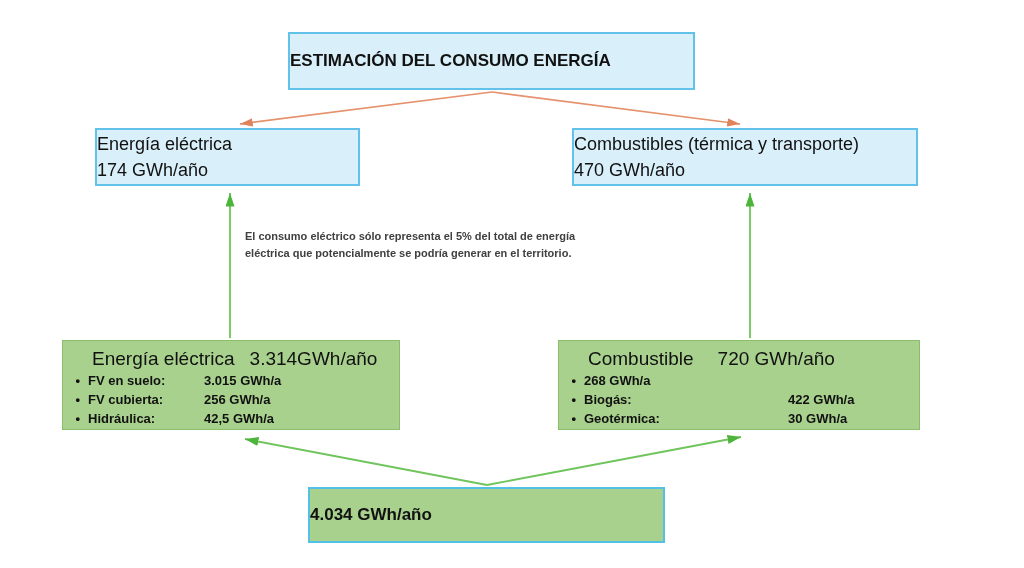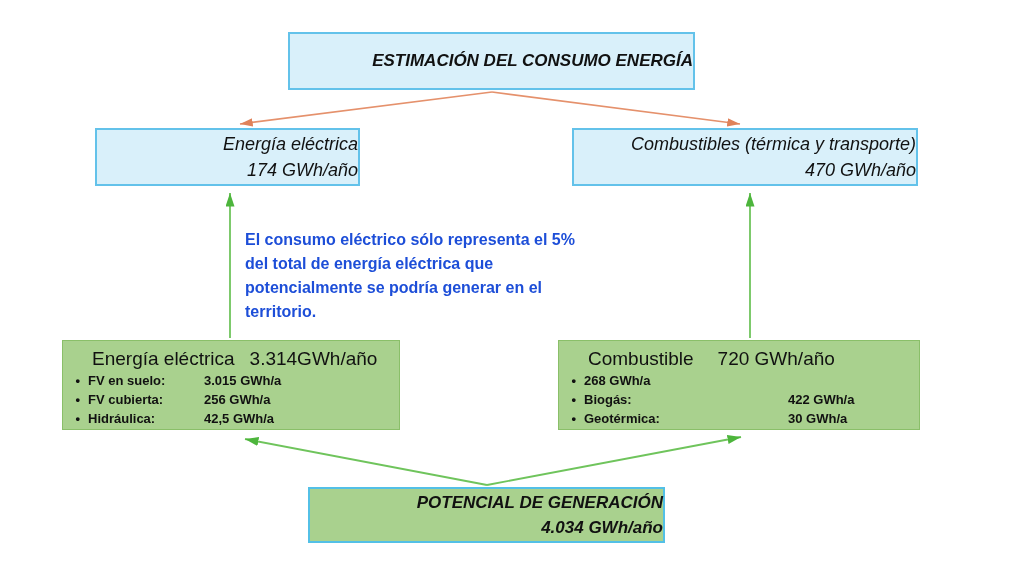--- a/index.html
+++ b/index.html
@@ -2,35 +2,34 @@
 <html><head>
 <meta charset="utf-8">
 <style>
   html,body { margin:0; padding:0; background:#ffffff; }
   .canvas {
     position:relative; width:1024px; height:568px; background:#ffffff;
     font-family:"Liberation Sans", sans-serif; color:#111; overflow:hidden;
   }
   .box {
     position:absolute; box-sizing:border-box;
-    display:flex; flex-direction:column; align-items:flex-end; justify-content:center;
+    display:flex; flex-direction:column; align-items:flex-start; justify-content:center;
     text-align:center;
-    font-style:italic;
   }
   .blue-box   { background:#d9f0fa; border:2px solid #63c2ea; }
   .green-box  { background:#a9d18e; border:1px solid #8abf69; }
   .cyan-green { background:#a9d18e; border:2px solid #53c0e6; }
 
   .top-box    { left:288px; top:32px;  width:407px; height:58px; font-size:17px; font-weight:bold; line-height:1.5; }
   .elec-box   { left:95px;  top:128px; width:265px; height:58px; font-size:18px; line-height:1.45; }
   .fuel-box   { left:572px; top:128px; width:346px; height:58px; font-size:18px; line-height:1.45; }
   .gen-box    { left:308px; top:487px; width:357px; height:56px; font-size:17px; font-weight:bold; line-height:1.5; }
 
   .note {
-    position:absolute; color:#1d4ed8; font-weight:bold; font-size:16px; line-height:1.5;
+    position:absolute; color:#404040; font-weight:bold; font-size:11px; line-height:1.5;
     text-align:left;
   }
   .note-left  { left:245px; top:228px; width:338px; }
   .note-right { left:770px; top:234px; width:236px; }
 
   .pot-box { position:absolute; box-sizing:border-box; text-align:left; padding-top:5px; }
   .pot-left  { left:62px;  top:340px; width:338px; height:90px; }
   .pot-right { left:558px; top:340px; width:362px; height:90px; }
   .pot-title { display:flex; font-size:19px; line-height:25px; padding-left:29px; white-space:nowrap; }
   .pot-left  .pot-title { gap:15px; }
@@ -100,21 +99,20 @@
       <span>422 GWh/a</span>
     </div>
     <div class="bullet-row">
       <span class="bullet">•</span>
       <span class="b-label">Geotérmica:</span>
       <span>30 GWh/a</span>
     </div>
   </div>
 
   <div class="box cyan-green gen-box">
-    <div>POTENCIAL DE GENERACIÓN</div>
     <div>4.034 GWh/año</div>
   </div>
 
   <svg class="arrow-layer" viewBox="0 0 1024 568">
     <defs>
       <marker id="head-orange" markerWidth="8" markerHeight="6" refX="7.5" refY="2.5" orient="auto">
         <path d="M0,0 L7.5,2.5 L0,5 Z" fill="#e0825a"></path>
       </marker>
       <marker id="head-green" markerWidth="8" markerHeight="6" refX="7.5" refY="2.5" orient="auto">
         <path d="M0,0 L7.5,2.5 L0,5 Z" fill="#4db53c"></path>

